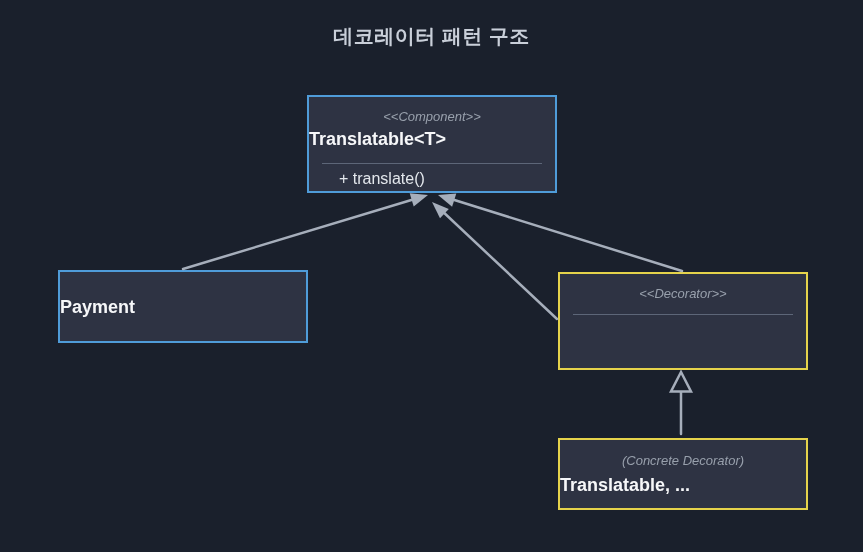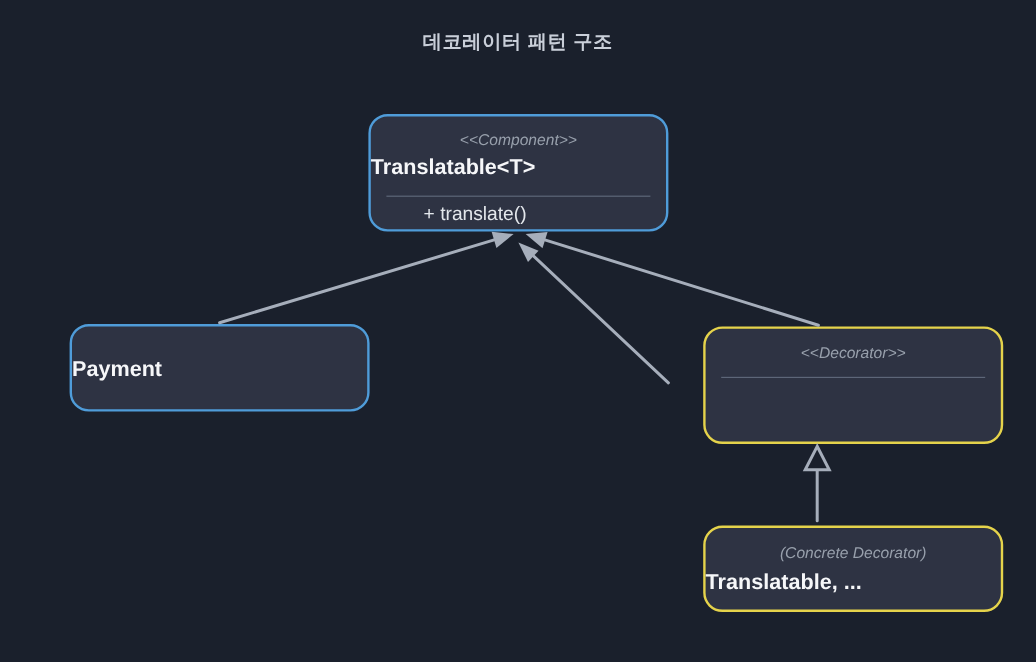--- a/index.html
+++ b/index.html
@@ -15,42 +15,42 @@
     --divider:#5d6678;
   }
   html,body{margin:0;padding:0;background:var(--background);}
   .stage{
     position:relative;width:863px;height:552px;overflow:hidden;
     background:var(--background);
     font-family:"Liberation Sans",sans-serif;
   }
   .diagram-title{
     position:absolute;top:22px;left:0;width:100%;
-    text-align:center;font-size:16px;line-height:28px;font-weight:bold;
+    text-align:center;font-size:20px;line-height:28px;font-weight:bold;
     color:var(--title-text);letter-spacing:.5px;margin:0;
   }
   .node{
-    position:absolute;box-sizing:border-box;border-radius:16px;
+    position:absolute;box-sizing:border-box;border-radius:0;
     background:var(--node-fill);border:2px solid;z-index:2;
   }
   .node.component{border-color:var(--component-border);}
-  .node.decorator{border-color:var(--decorator-border);margin-left:28px;}
+  .node.decorator{border-color:var(--decorator-border);}
   .stereotype{
     text-align:center;font-size:13px;line-height:19px;font-style:italic;
     color:var(--stereotype-text);
   }
   .classname{
     text-align:left;font-size:18px;line-height:25px;font-weight:bold;
     color:var(--name-text);margin-top:1px;
   }
   .three-part .stereotype{margin-top:10px;}
   .divider{height:1px;background:var(--divider);margin:11px 13px 0 13px;}
   .member{
     font-size:16px;line-height:29px;color:var(--member-text);
-    padding-left:44px;
+    padding-left:30px;
   }
   .two-part{display:flex;flex-direction:column;justify-content:center;gap:2px;}
   
   #node-translatable{left:307px;top:95px;width:250px;height:98px;}
   #node-payment{left:58px;top:270px;width:250px;height:73px;}
   #node-payment-decorator{left:558px;top:272px;width:250px;height:98px;}
   #node-usa-decorator{left:558px;top:438px;width:250px;height:72px;}
   
   .edge-layer{position:absolute;left:0;top:0;z-index:3;pointer-events:none;}
   .edge-line{stroke:var(--edge);stroke-width:2.5;stroke-linecap:round;fill:none;}

